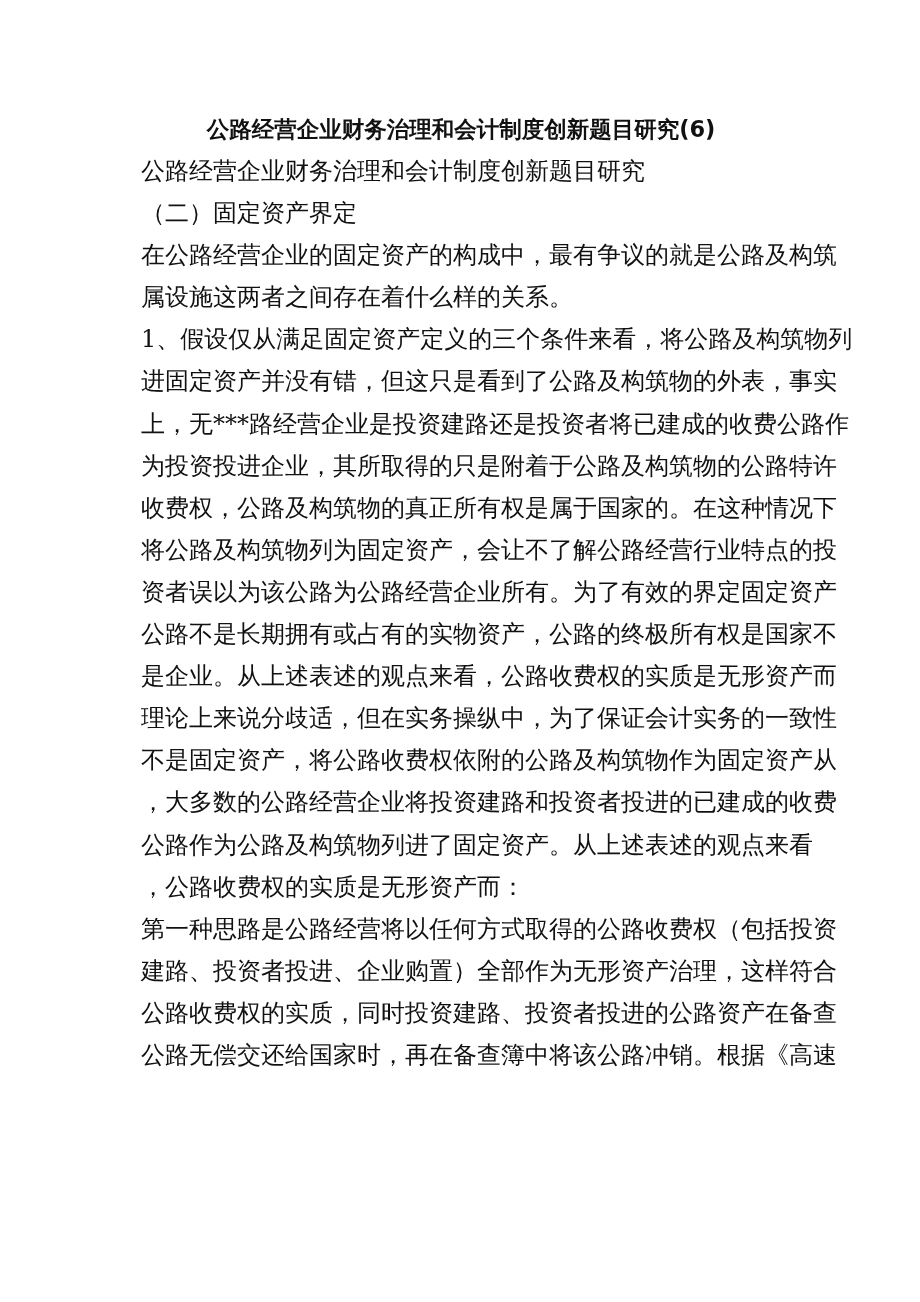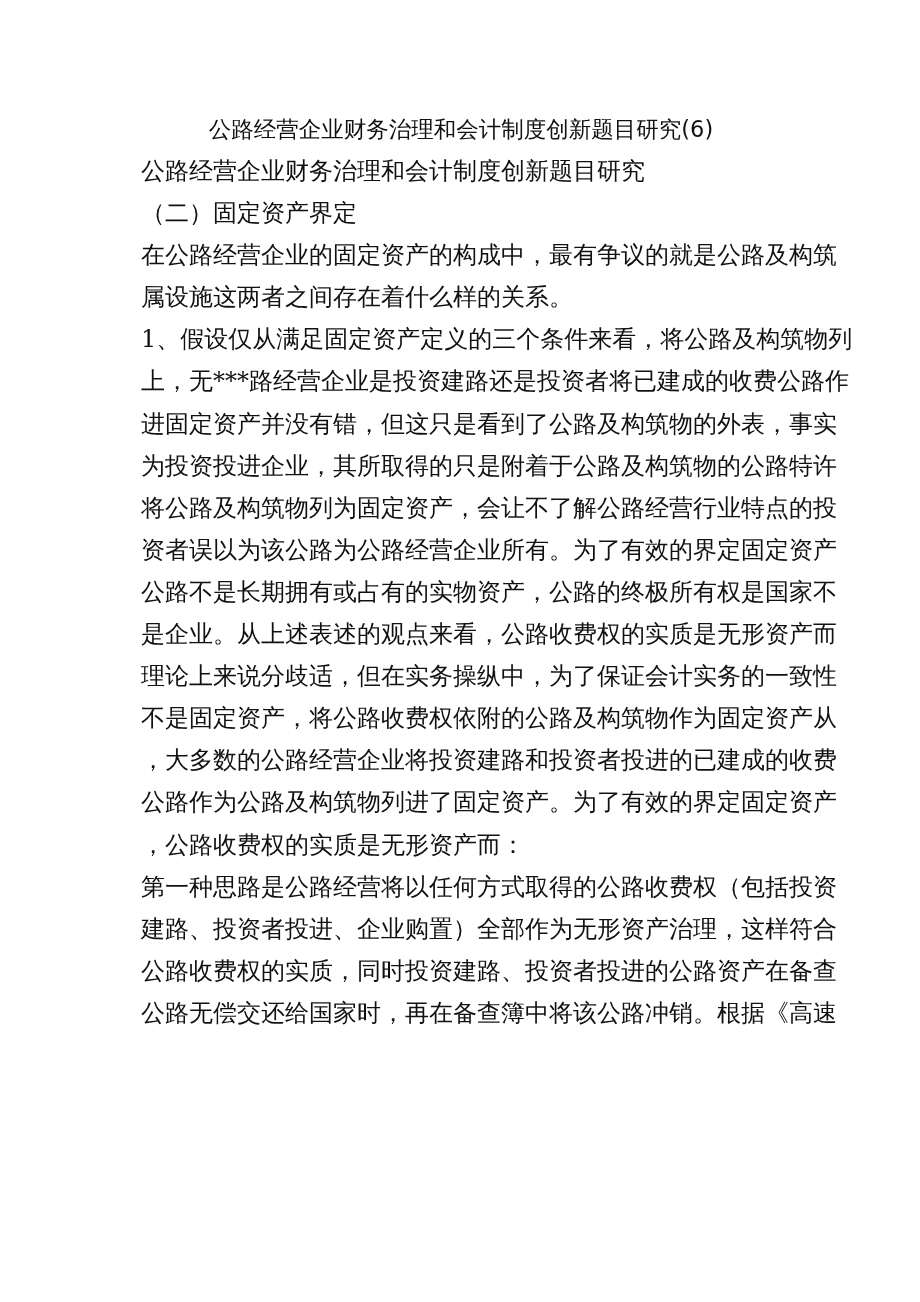--- a/index.html
+++ b/index.html
@@ -16,21 +16,21 @@
       color: #111111;
     }
     .page {
       position: absolute;
       left: 141px;
       top: 108px;
       width: 640px;
     }
     .title {
       font-family: "DejaVu Sans", "Liberation Sans", sans-serif;
-      font-weight: normal;
+      font-weight: bold;
       font-size: 22.5px;
       line-height: 42px;
       text-align: center;
       margin: 0;
       letter-spacing: 0px;
       white-space: nowrap;
     }
     .line {
       font-size: 24px;
       line-height: 42.1px;
@@ -44,30 +44,31 @@
 <body>
 
 <div class="page">
   <h1 class="title">公路经营企业财务治理和会计制度创新题目研究(6)</h1>
   <p class="line">公路经营企业财务治理和会计制度创新题目研究</p>
   <p class="line">（二）固定资产界定</p>
   <div>
     <p class="line">在公路经营企业的固定资产的构成中，最有争议的就是公路及构筑</p>
     <p class="line">属设施这两者之间存在着什么样的关系。</p>
     <p class="line">1、假设仅从满足固定资产定义的三个条件来看，将公路及构筑物列</p>
+    <p class="line">进固定资产并没有错，但这只是看到了公路及构筑物的外表，事实</p>
     <p class="line">上，无***路经营企业是投资建路还是投资者将已建成的收费公路作</p>
-    <p class="line">进固定资产并没有错，但这只是看到了公路及构筑物的外表，事实</p>
     <p class="line">为投资投进企业，其所取得的只是附着于公路及构筑物的公路特许</p>
+    <p class="line">收费权，公路及构筑物的真正所有权是属于国家的。在这种情况下</p>
     <p class="line">将公路及构筑物列为固定资产，会让不了解公路经营行业特点的投</p>
     <p class="line">资者误以为该公路为公路经营企业所有。为了有效的界定固定资产</p>
     <p class="line">公路不是长期拥有或占有的实物资产，公路的终极所有权是国家不</p>
     <p class="line">是企业。从上述表述的观点来看，公路收费权的实质是无形资产而</p>
     <p class="line">理论上来说分歧适，但在实务操纵中，为了保证会计实务的一致性</p>
     <p class="line">不是固定资产，将公路收费权依附的公路及构筑物作为固定资产从</p>
     <p class="line">，大多数的公路经营企业将投资建路和投资者投进的已建成的收费</p>
-    <p class="line">公路作为公路及构筑物列进了固定资产。为了有效的界定固定资产</p>
+    <p class="line">公路作为公路及构筑物列进了固定资产。从上述表述的观点来看</p>
     <p class="line">，公路收费权的实质是无形资产而：</p>
     <p class="line">第一种思路是公路经营将以任何方式取得的公路收费权（包括投资</p>
     <p class="line">建路、投资者投进、企业购置）全部作为无形资产治理，这样符合</p>
     <p class="line">公路收费权的实质，同时投资建路、投资者投进的公路资产在备查</p>
     <p class="line">公路无偿交还给国家时，再在备查簿中将该公路冲销。根据《高速</p>
   </div>
 </div>
 
 </body></html>

